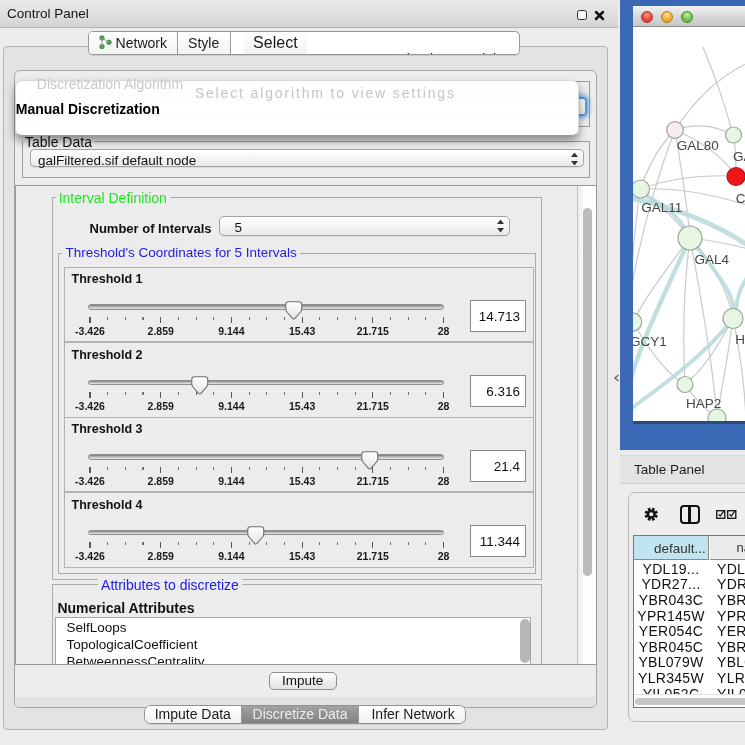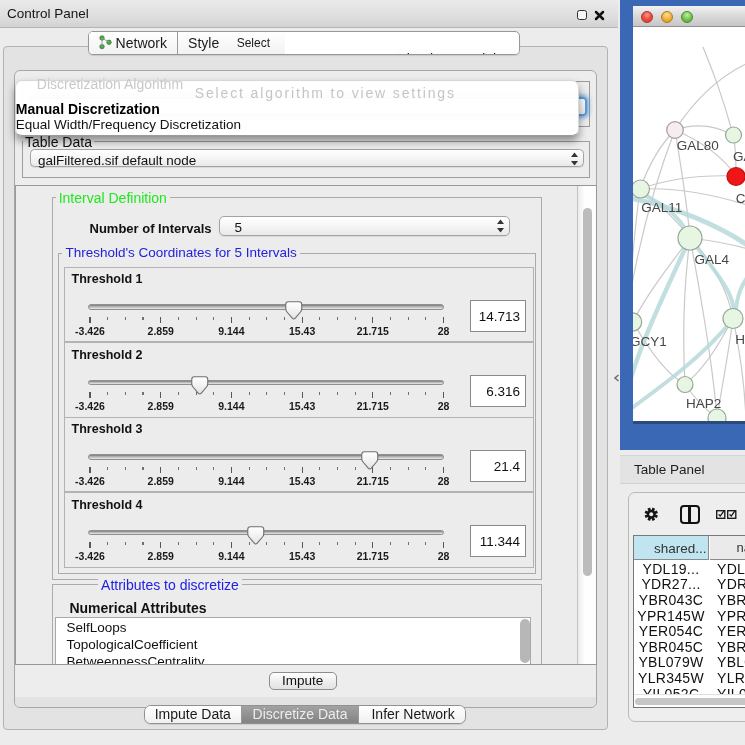--- a/index.html
+++ b/index.html
@@ -22,21 +22,21 @@
   <div class="a" style="left:0;top:0;width:88.6px;height:100%;display:flex;align-items:center;justify-content:center;border-right:1px solid #9a9a9a;background:linear-gradient(180deg,#ffffff,#f2f2f2);">
     <svg width="13" height="15" viewBox="0 0 13 15" style="margin-right:4px;">
           <circle cx="3" cy="3" r="2.2" fill="#4aaa4a" stroke="#2e7d2e" stroke-width="0.8"></circle>
           <circle cx="3" cy="11.6" r="2.2" fill="#4aaa4a" stroke="#2e7d2e" stroke-width="0.8"></circle>
           <circle cx="10" cy="7.3" r="2.2" fill="#4aaa4a" stroke="#2e7d2e" stroke-width="0.8"></circle>
           <path d="M3 3 L3 11.6 M3 3 L10 7.3" stroke="#9a9a9a" stroke-width="1"></path>
         </svg>
     <span style="font-size:14px;color:#1a1a1a;">Network</span>
       </div>
   <div class="a" style="left:88.6px;top:0;width:53.1px;height:100%;display:flex;align-items:center;justify-content:center;border-right:1px solid #9a9a9a;background:linear-gradient(180deg,#ffffff,#f2f2f2);font-size:14px;color:#1a1a1a;">Style</div>
-  <div class="a" style="left:133px;top:0;width:62.7px;height:100%;display:flex;align-items:center;justify-content:center;background:linear-gradient(180deg,#ffffff,#f2f2f2);font-size:12px;color:#1a1a1a;">Select</div>
+  <div class="a" style="left:155px;top:0;width:62.7px;height:100%;display:flex;align-items:center;justify-content:center;background:linear-gradient(180deg,#ffffff,#f2f2f2);font-size:16px;color:#1a1a1a;">Select</div>
   <div class="a" style="left:307.7px;top:16px;width:124.3px;height:100%;display:flex;align-items:center;justify-content:center;background:linear-gradient(180deg,#ffffff,#f2f2f2);font-size:14px;color:#1a1a1a;">jActiveMNodules</div>
 </div>
 
 <div class="a" style="left:13.5px;top:69.5px;width:583px;height:638.5px;background:#ededed;border:1px solid #a6a6a6;border-radius:6px;"></div>
 
 <div class="a" style="left:22px;top:81px;width:568px;height:46px;border:1px solid #999;"></div>
 
 <div class="a" style="left:30px;top:96.5px;width:557px;height:19px;border-radius:4px;background:linear-gradient(180deg,#ffffff,#ececec);border:2px solid #5a9bd8;box-shadow:0 0 4px 2px rgba(80,150,215,0.8);"></div>
 
 <div class="a" style="left:22px;top:141px;width:568px;height:37px;border:1px solid #9e9e9e;"></div>
@@ -238,21 +238,21 @@
             <stop offset="0.5" stop-color="#f2f2f2"></stop>
             <stop offset="1" stop-color="#e2e2e2"></stop>
           </linearGradient>
         </defs>
 <path d="M3.4 0.75 L14.1 0.75 Q16.75 0.75 16.75 3.4 L16.75 7.8 Q16.75 9.6 15.5 11 L10.3 17.1 Q8.75 18.9 7.2 17.1 L2 11 Q0.75 9.6 0.75 7.8 L0.75 3.4 Q0.75 0.75 3.4 0.75 Z" fill="url(#g492)" stroke="#6f6f6f" stroke-width="1.1"></path>
       </svg>
 <div class="a" style="left:454.0px;top:339.8px;width:55.5px;height:31.5px;background:#fff;border:1.5px solid #8a8a8a;"></div>
 <div class="a" style="left:404.0px;top:348.3px;width:100px;text-align:right;font-size:13.5px;color:#111;">11.344</div>
 <div class="a" style="left:36.3px;top:398.0px;width:490px;height:140px;border:1px solid #ababab;"></div>
 <div class="a" style="left:38.1px;top:391.0px;font-size:14px;color:#2020e8;background:#ececec;padding:0 3px;margin-left:44px;">Attributes to discretize</div>
-<div class="a" style="left:41.4px;top:414.0px;font-size:14px;font-weight:bold;color:#111;margin-left:12px;">Numerical Attributes</div>
+<div class="a" style="left:41.4px;top:414.0px;font-size:14px;font-weight:bold;color:#111;">Numerical Attributes</div>
 <div class="a" style="left:39.4px;top:431.9px;width:475.3px;height:80px;background:#fff;border:1px solid #a8a8a8;"></div>
 <div class="a" style="left:50.5px;top:434.3px;font-size:13.5px;color:#111;">SelfLoops</div>
 <div class="a" style="left:50.5px;top:451.5px;font-size:13.5px;color:#111;">TopologicalCoefficient</div>
 <div class="a" style="left:50.5px;top:468.7px;font-size:13.5px;color:#111;">BetweennessCentrality</div>
 
 <div class="a" style="left:503.5px;top:433.3px;width:10px;height:44px;background:#b7b7b7;border-radius:5px;"></div>
 </div>
 
 <div class="a" style="left:269px;top:672px;width:67.5px;height:17.5px;border-radius:5px;background:linear-gradient(180deg,#ffffff 0%,#efefef 50%,#e2e2e2 100%);border:1px solid #8e8e8e;display:flex;align-items:center;justify-content:center;font-size:13.5px;font-weight:500;color:#111;">Impute</div>
 
@@ -261,21 +261,20 @@
 <div class="a" style="left:143.7px;top:704.5px;width:322.3px;height:19.5px;background:#fff;border:1px solid #909090;border-radius:7px;overflow:hidden;box-shadow:0 1px 1px rgba(0,0,0,0.1);">
   <div class="a" style="left:0;top:0;width:97.2px;height:100%;display:flex;align-items:center;justify-content:center;border-right:1px solid #9a9a9a;background:linear-gradient(180deg,#ffffff,#f0f0f0);font-size:14px;font-weight:500;color:#1a1a1a;">Impute Data</div>
   <div class="a" style="left:97.2px;top:0;width:116.3px;height:100%;display:flex;align-items:center;justify-content:center;background:linear-gradient(180deg,#a2a2a2,#828282);font-size:14px;font-weight:500;color:#ececec;">Discretize Data</div>
   <div class="a" style="left:213.5px;top:0;width:108.8px;height:100%;display:flex;align-items:center;justify-content:center;border-left:1px solid #9a9a9a;background:linear-gradient(180deg,#ffffff,#f0f0f0);font-size:14px;font-weight:500;color:#1a1a1a;">Infer Network</div>
 </div>
 
 <div class="a" style="left:14.5px;top:80px;width:564px;height:55.5px;background:rgba(255,255,255,0.97);border-radius:7px;border:1px solid rgba(185,185,185,0.55);border-bottom:1px solid #9a9a9a;box-shadow:0 5px 9px rgba(0,0,0,0.42);"></div>
 <div class="a" style="left:36.8px;top:75.5px;font-size:14px;color:#c9c9c9;">Discretization Algorithm</div>
 <div class="a" style="left:15.8px;top:100.5px;font-size:14px;font-weight:bold;color:#000;">Manual Discretization</div>
 <div class="a" style="left:194.8px;top:84.5px;font-size:14px;letter-spacing:1.85px;color:#c5c5c5;">Select algorithm to view settings</div>
-<div class="a" style="left:15.8px;top:117px;font-size:13.5px;color:#111;">Equal Width/Frequency Discretization</div>
 
 <div class="a" style="left:614px;top:368px;width:5px;height:8px;"><svg width="5" height="8" viewBox="0 0 5 8">
         <path d="M4.5 1 L1 4 L4.5 7" stroke="#6f6f6f" stroke-width="1.5" fill="none"></path>
       </svg></div>
 
 <div class="a" style="left:620px;top:0;width:125px;height:450px;background:#3a68b4;"></div>
 <div class="a" style="left:633px;top:6px;width:112px;height:21px;background:linear-gradient(180deg,#f2f2f2 0%,#d9d9d9 50%,#c6c6c6 100%);border-bottom:1px solid #909090;"></div>
 <div class="a" style="left:641px;top:11px;width:12px;height:12px;border-radius:50%;background:radial-gradient(circle at 50% 30%,#ff9a90 0%,#ee4f43 45%,#d8382c 100%);border:0.8px solid #a8352c;"></div>
 
 <div class="a" style="left:661px;top:11px;width:12px;height:12px;border-radius:50%;background:radial-gradient(circle at 50% 30%,#ffe09a 0%,#f2b13c 50%,#d9920f 100%);border:0.8px solid #b07c1a;"></div>
@@ -364,21 +363,21 @@
       <rect x="0.7" y="0.7" width="8.1" height="7.6" fill="none" stroke="#111" stroke-width="1.3"></rect>
       <path d="M2.6 4.4 L4.2 6 L7.8 1.2" stroke="#111" stroke-width="1.25" fill="none"></path>
     </svg>
 <svg class="a" style="left:727px;top:510px;" width="10" height="9" viewBox="0 0 10 9">
       <rect x="0.7" y="0.7" width="8.1" height="7.6" fill="none" stroke="#111" stroke-width="1.3"></rect>
       <path d="M2.6 4.4 L4.2 6 L7.8 1.2" stroke="#111" stroke-width="1.25" fill="none"></path>
     </svg>
 
 <div class="a" style="left:632.5px;top:535px;width:113px;height:173px;background:#fff;border:1px solid #787878;overflow:hidden;">
   <div class="a" style="left:0;top:0;width:75px;height:23.5px;background:#c1e4f1;border-right:1px solid #8a8a8a;border-bottom:1px solid #8a8a8a;font-size:13.5px;color:#333;">
-        <span style="position:absolute;left:20.5px;top:5px;">shared...</span>
+        <span style="position:absolute;left:20.5px;top:5px;">default...</span>
       </div>
   <div class="a" style="left:76px;top:0;width:37px;height:23.5px;background:#eaeaea;border-bottom:1px solid #8a8a8a;font-size:13px;color:#333;">
         <span style="position:absolute;left:27px;top:4px;">na</span>
       </div>
   <div class="a" style="left:0;top:24.5px;width:75px;text-align:center;font-size:14px;letter-spacing:0.3px;color:#111;">YDL19...</div>
   <div class="a" style="left:83.5px;top:24.5px;font-size:14px;letter-spacing:0.3px;color:#111;">YDL1</div>
   <div class="a" style="left:0;top:40.1px;width:75px;text-align:center;font-size:14px;letter-spacing:0.3px;color:#111;">YDR27...</div>
   <div class="a" style="left:83.5px;top:40.1px;font-size:14px;letter-spacing:0.3px;color:#111;">YDR2</div>
   <div class="a" style="left:0;top:55.8px;width:75px;text-align:center;font-size:14px;letter-spacing:0.3px;color:#111;">YBR043C</div>
   <div class="a" style="left:83.5px;top:55.8px;font-size:14px;letter-spacing:0.3px;color:#111;">YBR0</div>

